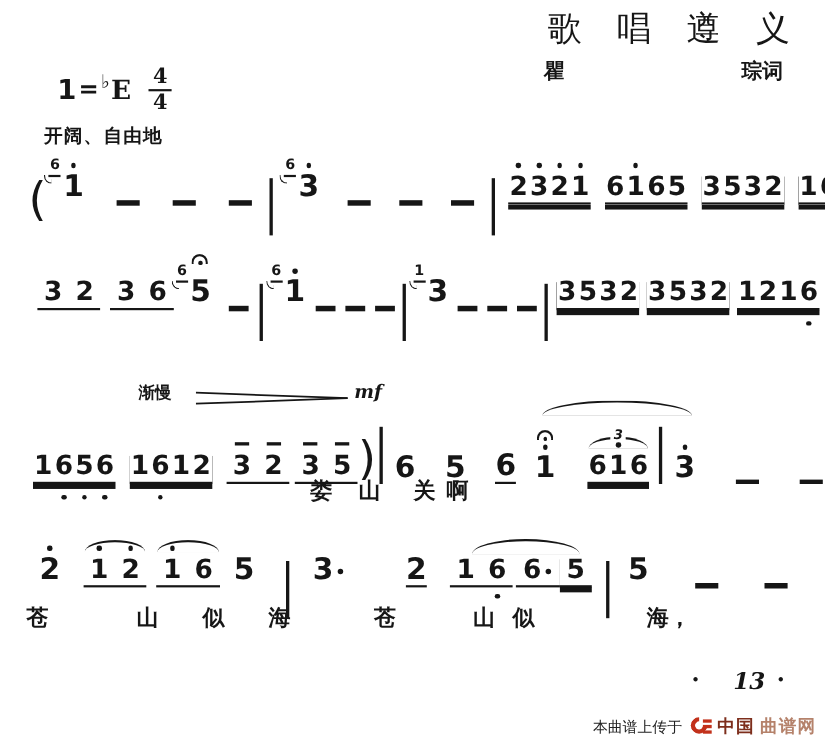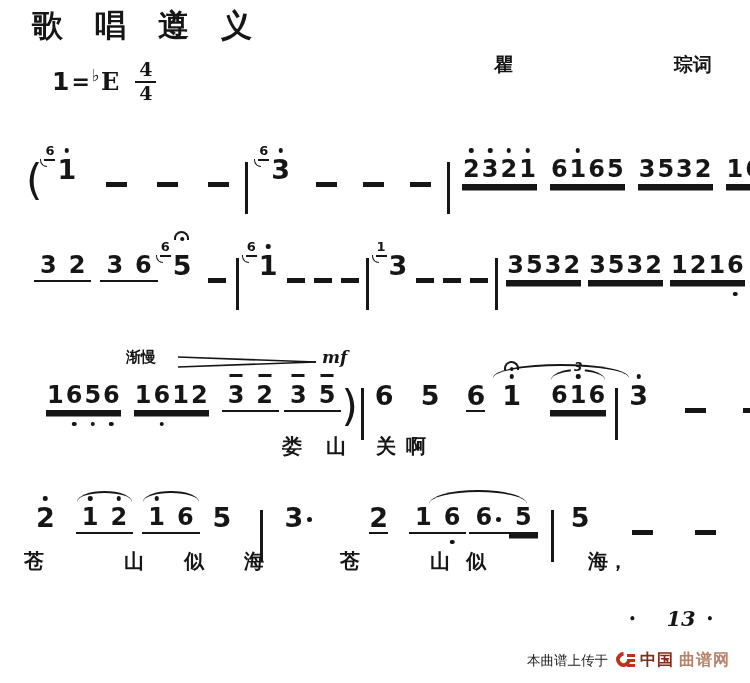--- a/index.html
+++ b/index.html
@@ -1,41 +1,41 @@
 <!DOCTYPE html>
 <html><head>
 <meta charset="utf-8">
 <style>
   html,body{margin:0;padding:0;background:#e8e8e8;}
   .page{position:relative;width:750px;height:683px;background:#ffffff;margin:0 auto;
         font-family:"DejaVu Sans",sans-serif;color:#161616;overflow:hidden;}
 
   
-  .title{position:absolute;top:5px;left:0;right:0;text-align:left;
-         font-size:31px;font-weight:bold;letter-spacing:32px;text-indent:32px;}
+  .title{position:absolute;top:5px;left:0;right:0;text-align:right;
+         font-size:31px;font-weight:normal;letter-spacing:32px;text-indent:32px;}
   .keysig{position:absolute;left:52px;top:60px;display:flex;align-items:center;font-weight:bold;}
   .keysig .tonic{font-size:25px;}
   .keysig .equals{font-size:22px;margin:0 2px;}
   .keysig .flat{font-size:17px;position:relative;top:-7px;margin-right:1px;}
   .keysig .keyletter{font-family:"DejaVu Serif",serif;font-size:24px;}
   .frac{display:inline-flex;flex-direction:column;align-items:center;margin-left:16px;
         font-family:"DejaVu Serif",serif;font-size:19px;font-weight:bold;line-height:1.05;}
   .frac .num{border-bottom:2.5px solid #161616;padding:0 4px 1px;}
   .frac .den{padding-top:1px;}
   .credits{position:absolute;right:38px;top:52px;width:218px;font-size:19px;font-weight:bold;}
   .credits .row1{display:flex;justify-content:space-between;}
   .credits .row2{text-align:right;margin-top:5px;letter-spacing:1px;}
   .tempo{position:absolute;left:40px;top:112px;font-size:17px;font-weight:bold;letter-spacing:1px;}
 
   
   .score-line{position:absolute;left:0;width:750px;height:72px;display:flex;
               align-items:flex-start;padding-top:14px;box-sizing:border-box;}
   .sl1{top:142px;padding-left:26px;}
   .sl2{top:238px;padding-left:34px;}
-  .sl3{top:368px;padding-left:46px;}
+  .sl3{top:368px;padding-left:30px;align-items:flex-end;}
   .sl4{top:490px;padding-left:36px;}
 
   .tok{display:inline-flex;flex-shrink:0;}
   .note{display:inline-flex;align-items:flex-start;}
   .stack,.gn{position:relative;display:inline-flex;align-items:flex-end;line-height:27px;
              font-weight:bold;padding-bottom:1px;}
   .stack{font-size:27px;}
   .gn{font-size:24px;padding:0 1px 1px;}
   .gnotes{display:inline-flex;align-items:flex-end;position:relative;}
   .gnotes.gapped .gn{padding:0 6px 1px;}
@@ -86,21 +86,21 @@
   .lyrics-row{position:absolute;left:0;width:750px;height:26px;font-size:20px;font-weight:bold;}
   .lyr1{top:433px;}
   .lyr2{top:548px;}
   .lyrics-row span{position:absolute;top:0;}
 
   
   .pageno{position:absolute;top:606px;right:36px;display:flex;align-items:center;gap:10px;
           font-family:"DejaVu Serif",serif;}
   .pageno .pdot{font-size:14px;}
   .pageno .pnum{font-size:21px;font-weight:bold;font-style:italic;margin-left:20px;}
-  .footer{position:absolute;top:650px;right:20px;display:flex;align-items:center;gap:5px;text-align:right;}
+  .footer{position:absolute;top:650px;right:8px;display:flex;align-items:center;gap:5px;text-align:right;}
   .footer .uploaded{font-size:13.5px;color:#222;margin-right:3px;}
   .logo-icon{position:relative;width:19px;height:19px;}
   .logo-c{position:absolute;left:0;top:1px;width:15px;height:15px;box-sizing:border-box;
           border:4px solid #c2311b;border-radius:50%;border-right-color:transparent;
           transform:rotate(-45deg);}
   .logo-lines{position:absolute;right:0;top:3px;display:flex;flex-direction:column;gap:2.5px;}
   .logo-lines i{display:block;width:8px;height:2.5px;background:#c2311b;}
   .site-bold{font-size:16px;font-weight:bold;color:#7d2e1c;letter-spacing:1px;}
   .site-light{font-size:16px;font-weight:bold;color:#b5826b;letter-spacing:1px;}
 </style>
@@ -122,20 +122,21 @@
     </span>
   </div>
 
   <div class="credits">
     <div class="row1">
       <span>瞿</span>
       <span>琮词</span>
     </div>
   </div>
 
+  <div class="tempo">开阔、自由地</div>
 
   <div class="score-line sl1">
       <span class="paren tok" style="margin-right: 2px;">(</span>
       <span class="note tok" style="margin-right: 30px;">
         <span class="grace">6</span>
         <span class="stack">
           <span class="digit">1</span>
           <span class="dot-a"></span>
         </span>
       </span>

